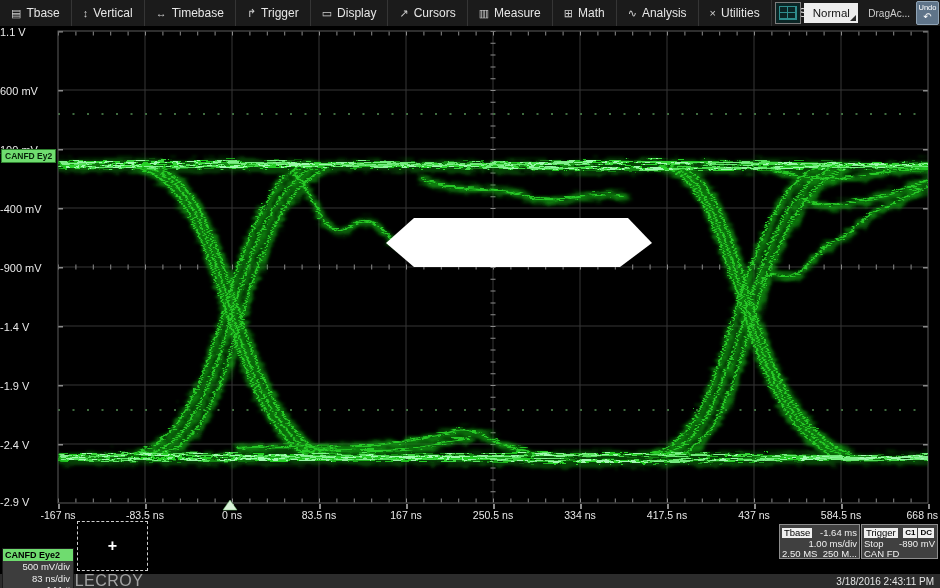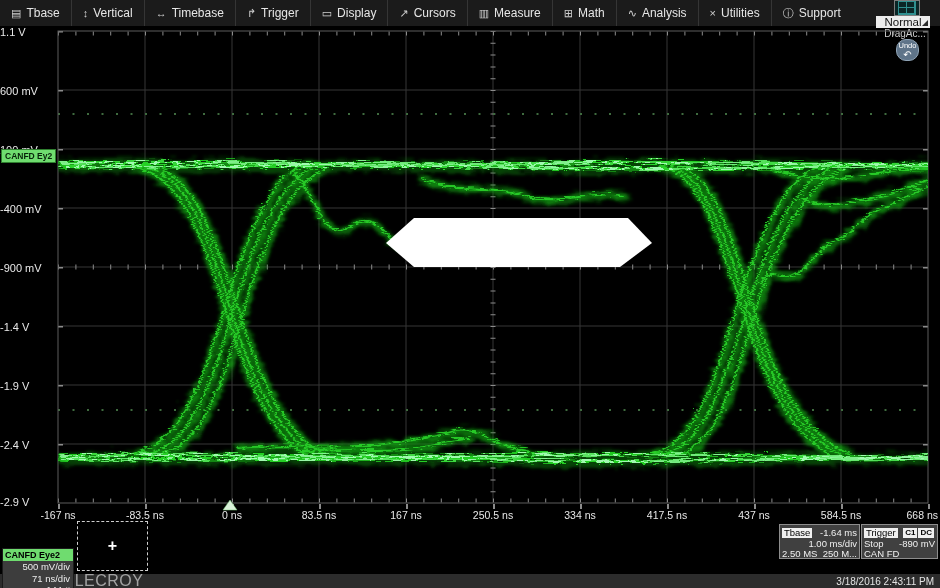--- a/index.html
+++ b/index.html
@@ -5,33 +5,33 @@
   html,body{margin:0;padding:0;background:#000;}
   body{position:relative;width:940px;height:588px;overflow:hidden;
        font-family:"Liberation Sans",sans-serif;-webkit-font-smoothing:antialiased;}
 
   
   .menubar{position:absolute;left:0;top:0;width:940px;height:26px;background:#1b1b1b;
            display:flex;align-items:stretch;border-bottom:1px solid #000;}
   .menu-item{display:flex;align-items:center;padding:0 11px;border-right:1px solid #353535;
              color:#e6e6e6;font-size:12px;cursor:default;white-space:nowrap;}
   .menu-item .mi{font-size:11px;color:#cfcfcf;margin-right:5px;line-height:1;}
-  .menu-right{position:absolute;right:0;top:0;height:26px;display:flex;align-items:center;flex-direction:column;}
+  .menu-right{position:absolute;right:0;top:0;height:26px;display:flex;align-items:center;}
   .gridlayout-btn{width:24px;height:20px;background:#0b2626;border:1px solid #7d7d7d;margin-right:3px;
       display:flex;align-items:center;justify-content:center;}
   .gridlayout-btn .cells{width:16px;height:12px;border:1px solid #2f8f8f;
       background-image:linear-gradient(#2f8f8f 1px,transparent 1px),
                        linear-gradient(90deg,#2f8f8f 1px,transparent 1px);
       background-size:8px 6px;background-position:-1px -1px;}
   .normal-btn{position:relative;width:54px;height:20px;background:#ededed;color:#141414;
       font-size:11.5px;display:flex;align-items:center;justify-content:center;margin-right:10px;}
   .normal-btn::after{content:"";position:absolute;right:2px;bottom:2px;
       border-left:6px solid transparent;border-bottom:6px solid #2b2b2b;}
   .drag-label{color:#cfcfcf;font-size:10px;margin-right:6px;}
-  .undo-btn{width:23px;height:24px;background:#5f7489;border:1px solid #8fa3b5;border-radius:10px;
+  .undo-btn{width:23px;height:24px;background:#5f7489;border:1px solid #8fa3b5;border-radius:2px;
       color:#fff;text-align:center;font-size:7.5px;line-height:9px;margin-right:1px;padding-top:1px;box-sizing:border-box;}
   .undo-btn .ug{font-size:10px;line-height:10px;display:block;}
 
   
   .ylab{position:absolute;left:0;width:54px;text-align:left;color:#e8e8e8;font-size:11px;}
   .xlab{position:absolute;top:509px;width:70px;text-align:center;color:#e8e8e8;font-size:10.5px;}
 
   
   .chan-badge{position:absolute;left:1px;top:149px;height:12px;line-height:12px;padding:0 3px;
       background:#6fdc6f;color:#08230a;font-size:8.5px;font-weight:bold;border:1px solid #2f7f2f;z-index:5;}
@@ -253,21 +253,21 @@
 <div class="xlab" style="left:632px">417.5 ns</div>
 <div class="xlab" style="left:719px">437 ns</div>
 <div class="xlab" style="left:806px">584.5 ns</div>
 <div class="xlab" style="left:868px;text-align:right">668 ns</div>
 
 <div class="chan-badge">CANFD Ey2</div>
 
 <div class="desc-box">
   <div class="hdr">CANFD Eye2</div>
   <div class="ln">500 mV/div</div>
-  <div class="ln">71 ns/div</div>
+  <div class="ln">83 ns/div</div>
   <div class="ln">144 #</div>
 </div>
 <div class="add-box">
   <span class="plus">+</span>
 </div>
 
 <div class="info-box tbase-box">
   <div class="row">
     <span class="chip">Tbase</span>
     <span class="fill"></span>

